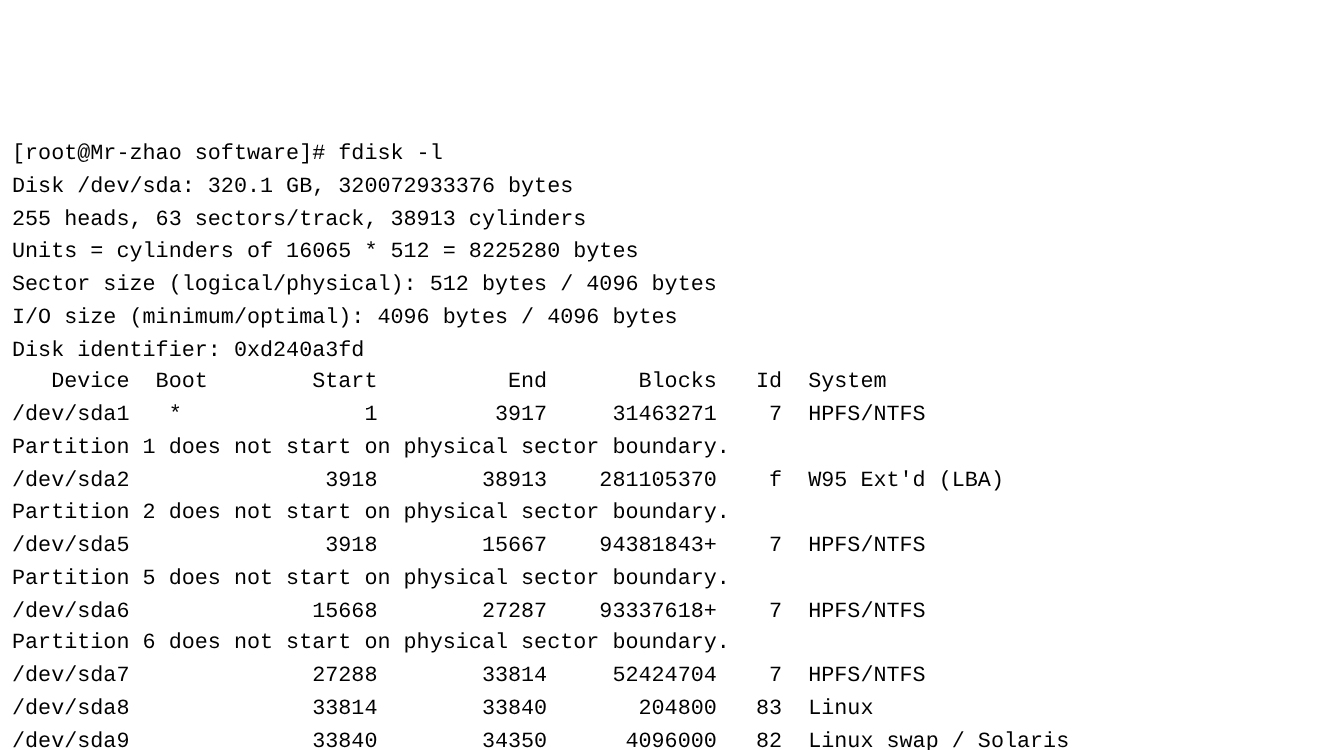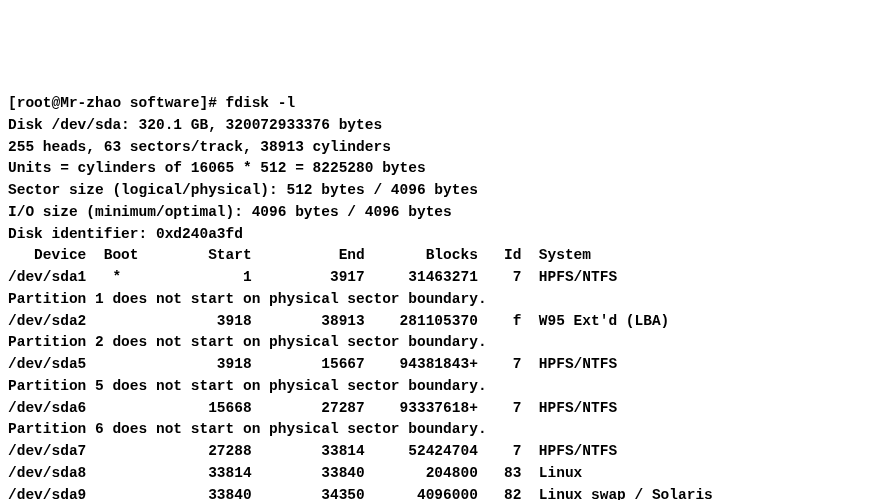--- a/index.html
+++ b/index.html
@@ -8,21 +8,21 @@
       font-size: 14.5px;
       line-height: 1.5;
       background: #fff;
       color: #000;
       padding: 6px 8px;
       white-space: pre;
       width: 887px;
       height: 500px;
       overflow: hidden;
     }
-    .line { display: block; font-weight: bold; }
+    .line { display: block; }
   </style>
 </head>
 <body>
 
 
 
 <div id="terminal"><span class="line">[root@Mr-zhao software]# fdisk -l</span><span class="line"></span><span class="line">Disk /dev/sda: 320.1 GB, 320072933376 bytes</span><span class="line">255 heads, 63 sectors/track, 38913 cylinders</span><span class="line">Units = cylinders of 16065 * 512 = 8225280 bytes</span><span class="line">Sector size (logical/physical): 512 bytes / 4096 bytes</span><span class="line">I/O size (minimum/optimal): 4096 bytes / 4096 bytes</span><span class="line">Disk identifier: 0xd240a3fd</span><span class="line"></span><span class="line">   Device  Boot        Start          End       Blocks   Id  System</span><span class="line">/dev/sda1   *              1         3917     31463271    7  HPFS/NTFS</span><span class="line">Partition 1 does not start on physical sector boundary.</span><span class="line">/dev/sda2               3918        38913    281105370    f  W95 Ext'd (LBA)</span><span class="line">Partition 2 does not start on physical sector boundary.</span><span class="line">/dev/sda5               3918        15667    94381843+    7  HPFS/NTFS</span><span class="line">Partition 5 does not start on physical sector boundary.</span><span class="line">/dev/sda6              15668        27287    93337618+    7  HPFS/NTFS</span><span class="line">Partition 6 does not start on physical sector boundary.</span><span class="line">/dev/sda7              27288        33814     52424704    7  HPFS/NTFS</span><span class="line">/dev/sda8              33814        33840       204800   83  Linux</span><span class="line">/dev/sda9              33840        34350      4096000   82  Linux swap / Solaris</span></div>
 
 
 

